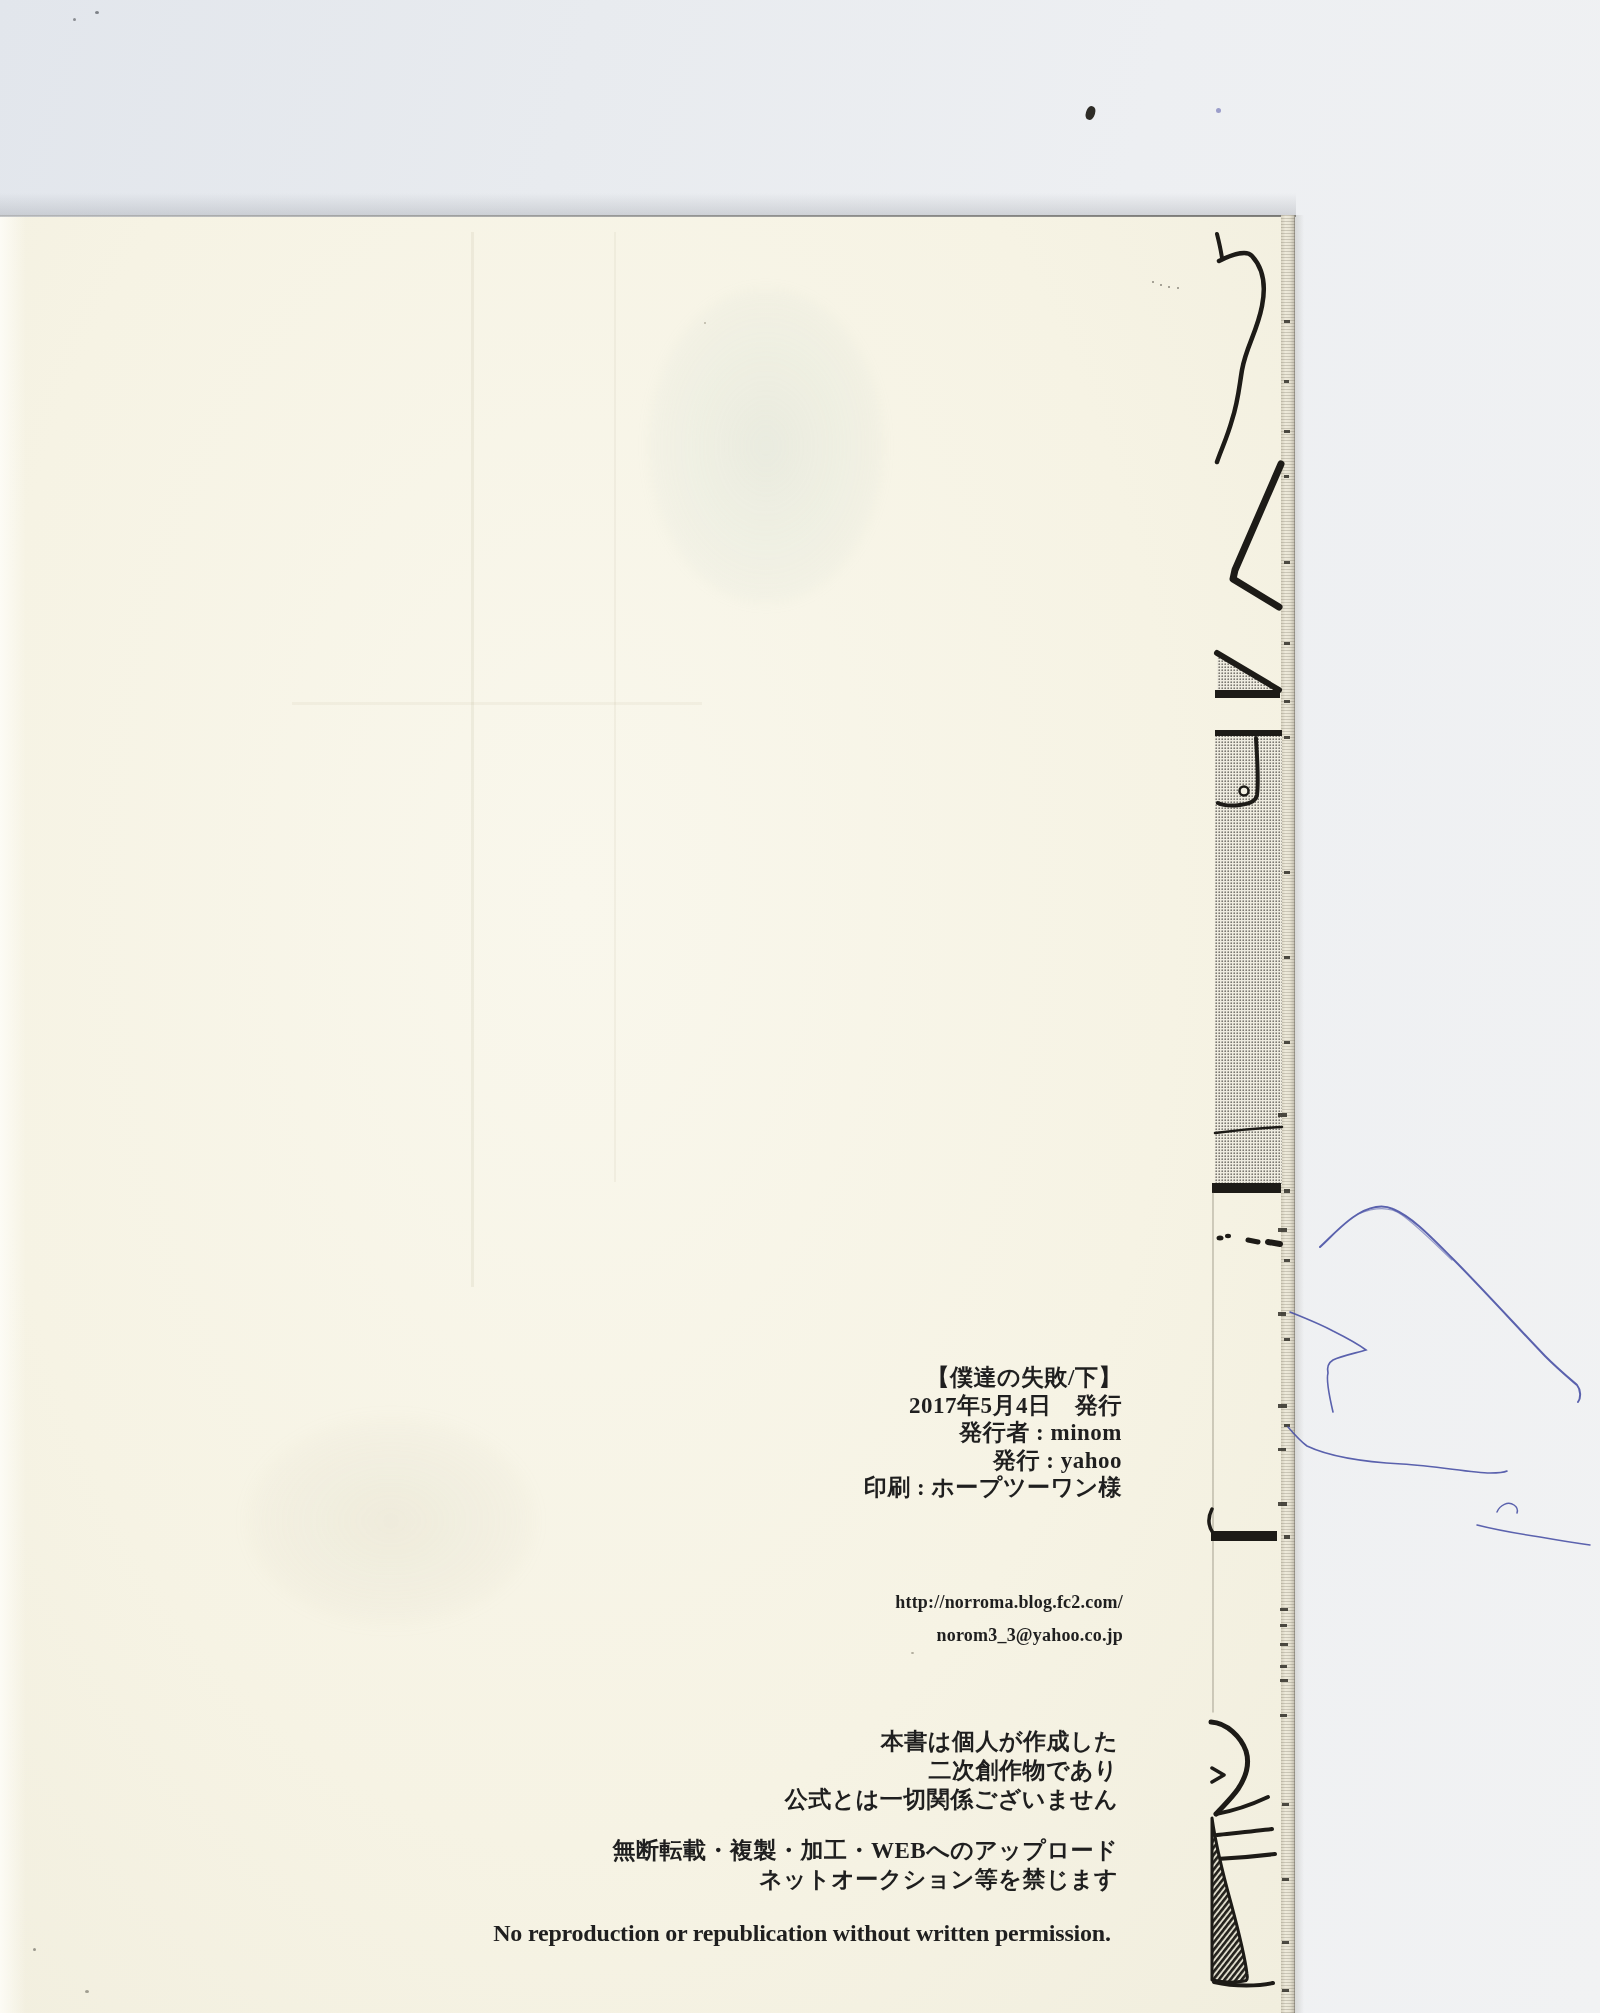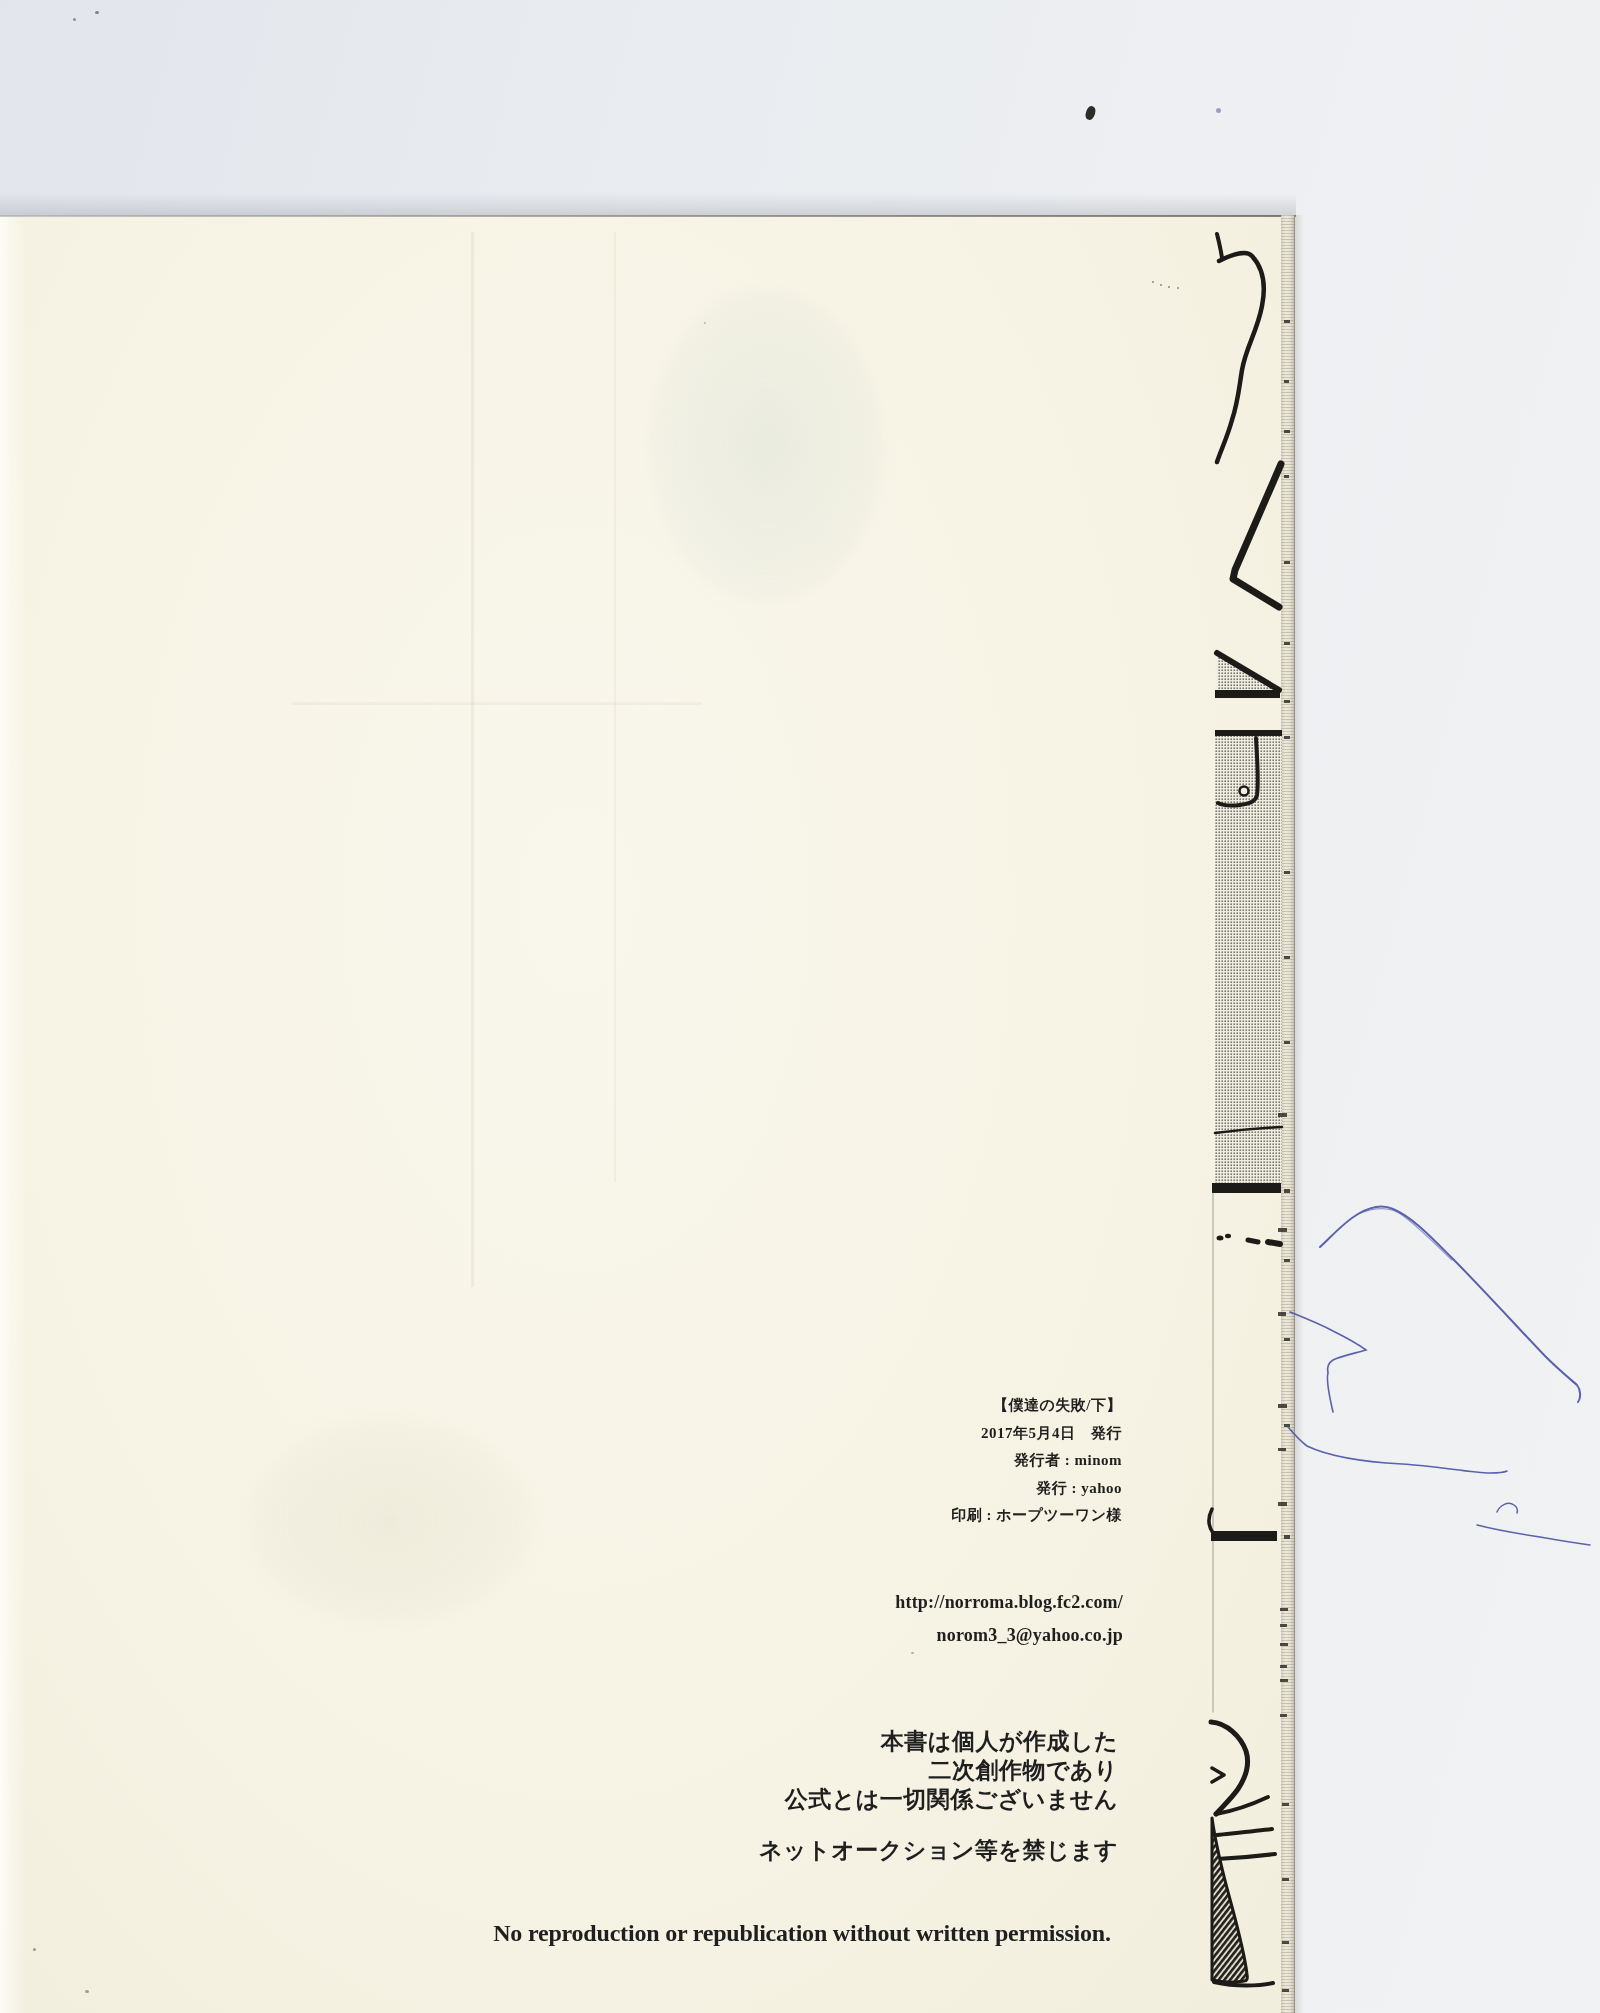--- a/index.html
+++ b/index.html
@@ -50,21 +50,21 @@
   .g5{left:248px; top:1418px; width:286px; height:206px; border-radius:50%;
       background:radial-gradient(ellipse, rgba(191,184,158,0.14), rgba(191,184,158,0)); filter:blur(8px);}
   
   .speck{border-radius:50%;}
   
   .jp,.en{
     position:absolute; color:#1f1f1f; font-weight:700;
     font-family:"Liberation Serif","DejaVu Serif",serif;
   }
   .jp{text-align:right; letter-spacing:0.5px;}
-  .colophon-block{top:1392px; right:478px; font-size:15px; line-height:27.5px;}
+  .colophon-block{top:1364px; right:478px; font-size:23px; line-height:27.5px;}
   .links-block{top:1586px; right:477px; font-size:18px; line-height:33px; letter-spacing:0.2px;}
   .disclaimer-block{top:1727px; right:482px; font-size:23px; line-height:29px;}
   .prohibition-block{top:1836px; right:482px; font-size:23px; line-height:29px;}
   .english-line{top:1920px; left:472px; width:660px; text-align:center; font-size:24px; letter-spacing:-0.2px;}
   svg{position:absolute; overflow:visible;}
 </style>
 </head>
 <body>
 
 <div class="canvas">
@@ -203,18 +203,19 @@
     <div>norom3_3@yahoo.co.jp</div>
   </div>
 
   <div class="jp disclaimer-block">
     <div>本書は個人が作成した</div>
     <div>二次創作物であり</div>
     <div>公式とは一切関係ございません</div>
   </div>
 
   <div class="jp prohibition-block">
+    <div>無断転載・複製・加工・WEBへのアップロード</div>
     <div>ネットオークション等を禁じます</div>
   </div>
 
   <div class="en english-line">No reproduction or republication without written permission.</div>
 
 </div>
 
 </body></html>

